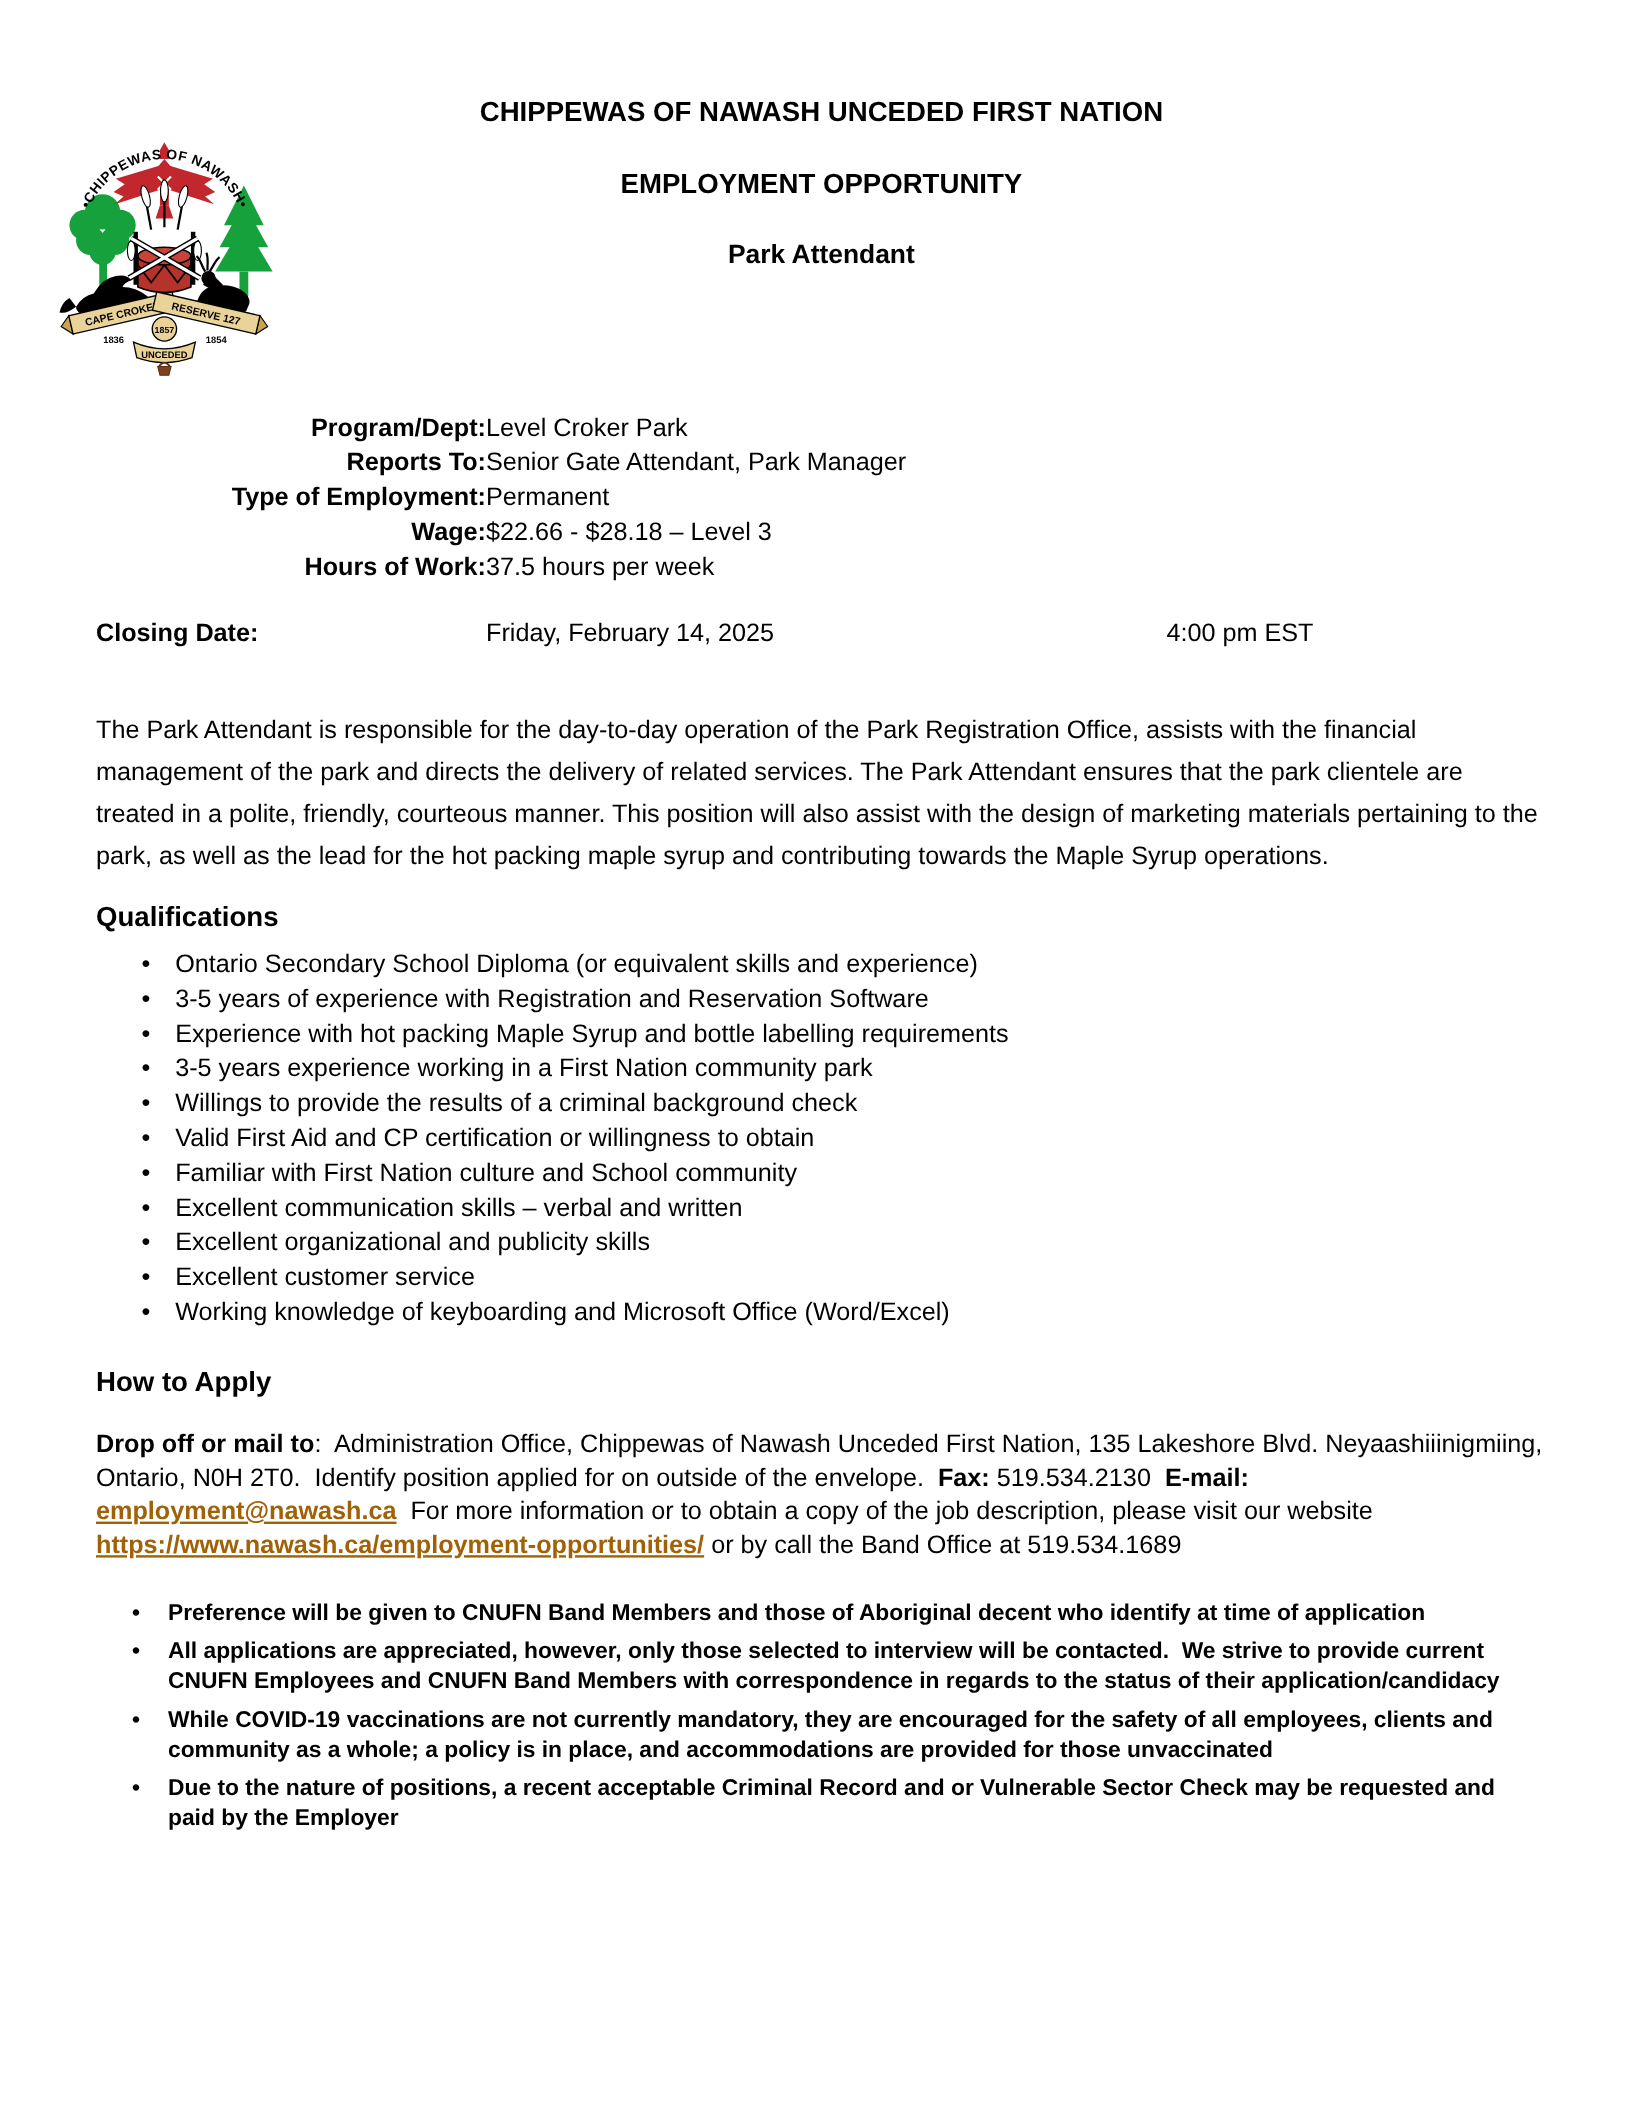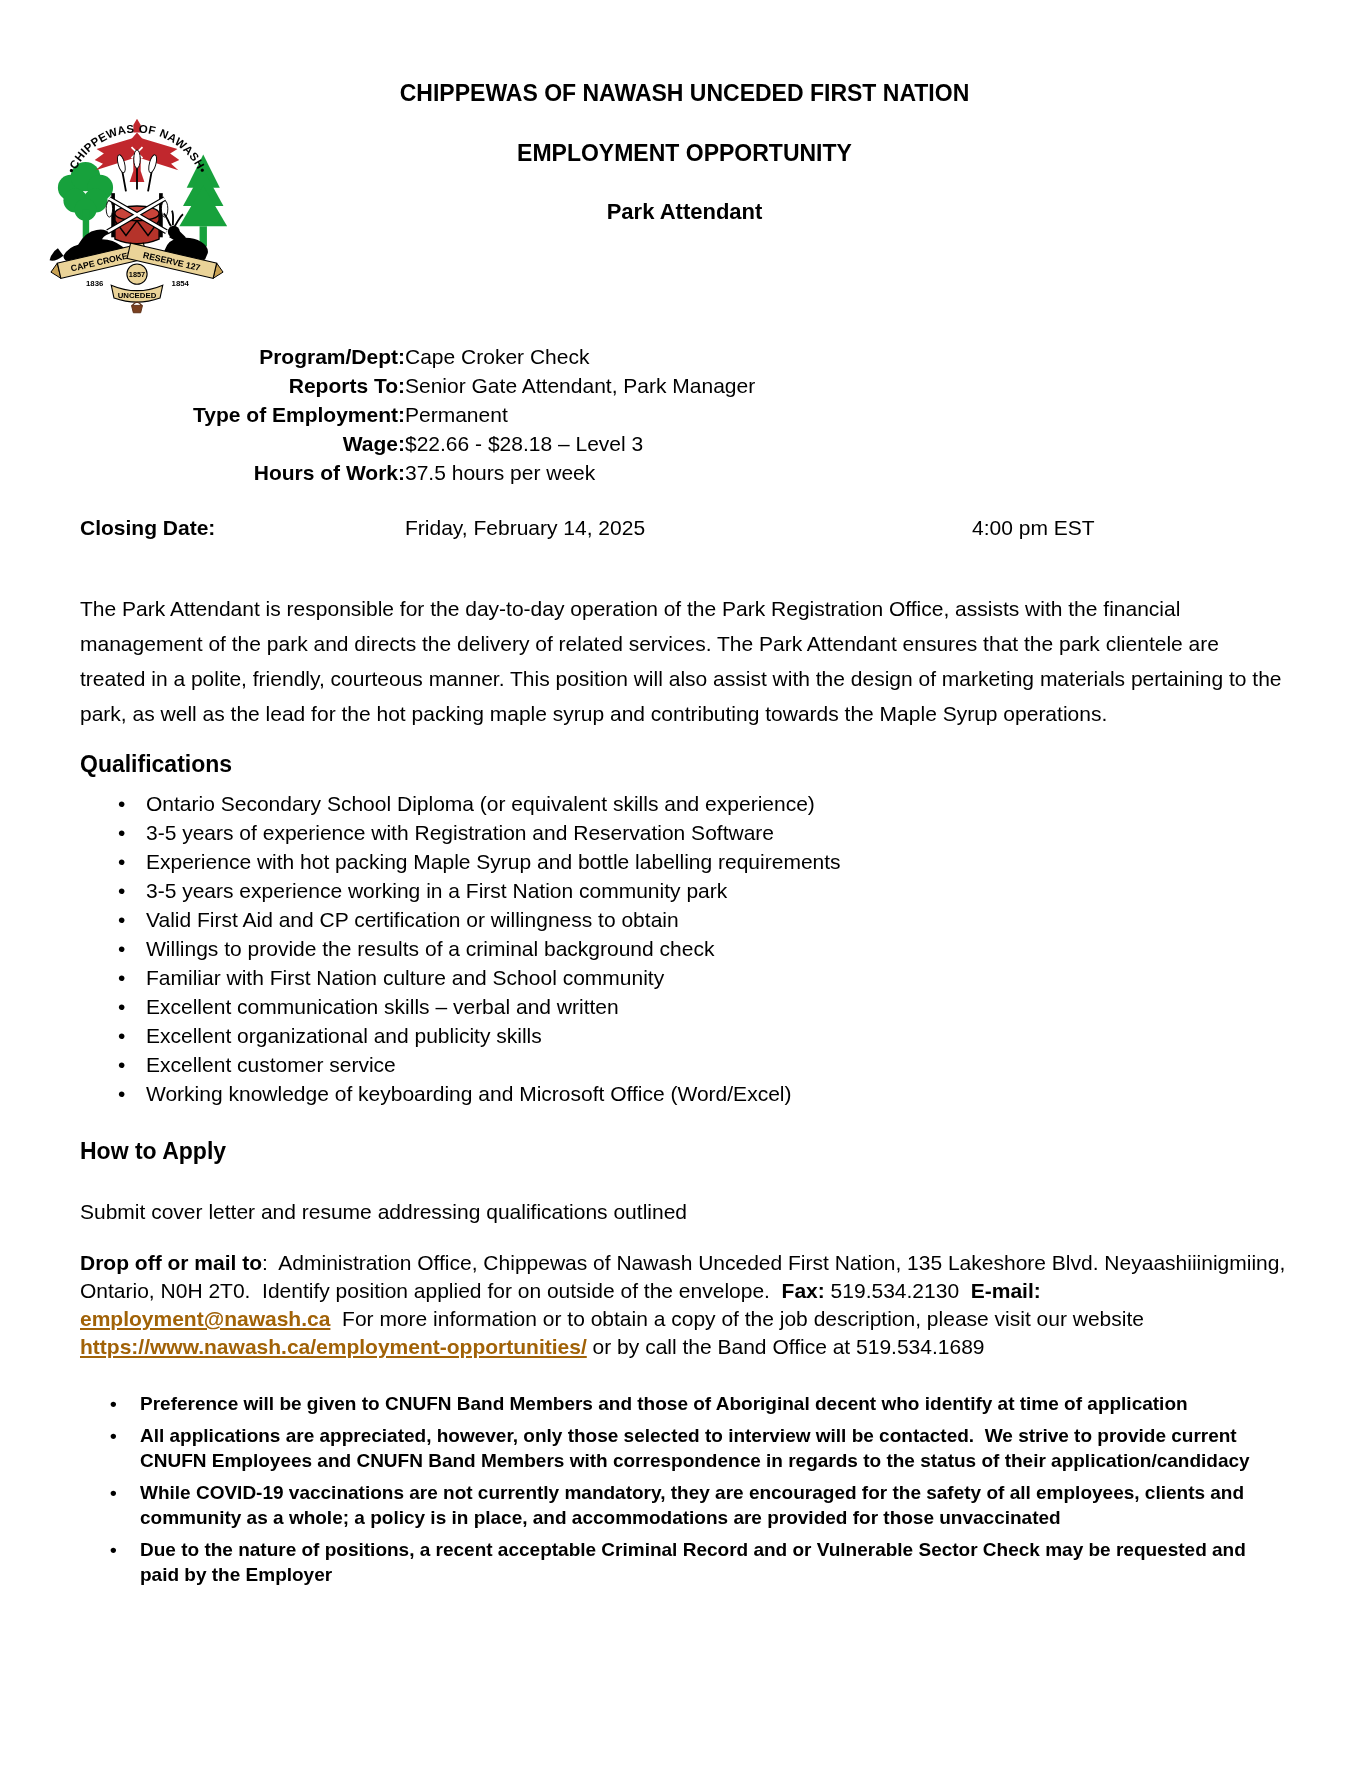--- a/index.html
+++ b/index.html
@@ -135,21 +135,21 @@
     </g>
     <g>
       <path d="M94,220 h12 l-2,8 h-8 Z" fill="#7A4020" stroke="#5A2D14"></path>
       <path d="M95,220 q5,-7 10,0" fill="none" stroke="#5A2D14" stroke-width="1.5"></path>
     </g>
   </svg>
 
   <div class="details">
     <div class="drow">
         <span class="lbl">Program/Dept:</span>
-        <span class="val">Cape Croker Check</span>
+        <span class="val">Level Croker Park</span>
       </div>
     <div class="drow">
         <span class="lbl">Reports To:</span>
         <span class="val">Senior Gate Attendant, Park Manager</span>
       </div>
     <div class="drow">
         <span class="lbl">Type of Employment:</span>
         <span class="val">Permanent</span>
       </div>
     <div class="drow">
@@ -169,31 +169,30 @@
   </div>
 
   <p class="summary">The Park Attendant is responsible for the day-to-day operation of the Park Registration Office, assists with the financial management of the park and directs the delivery of related services. The Park Attendant ensures that the park clientele are treated in a polite, friendly, courteous manner. This position will also assist with the design of marketing materials pertaining to the park, as well as the lead for the hot packing maple syrup and contributing towards the Maple Syrup operations.</p>
 
   <h4 class="quals-head">Qualifications</h4>
   <ul class="quals">
     <li>Ontario Secondary School Diploma (or equivalent skills and experience)</li>
     <li>3-5 years of experience with Registration and Reservation Software</li>
     <li>Experience with hot packing Maple Syrup and bottle labelling requirements</li>
     <li>3-5 years experience working in a First Nation community park</li>
+    <li>Willings to provide the results of a criminal background check</li>
     <li>Valid First Aid and CP certification or willingness to obtain</li>
-    <li>Willings to provide the results of a criminal background check</li>
     <li>Familiar with First Nation culture and School community</li>
     <li>Excellent communication skills – verbal and written</li>
     <li>Excellent organizational and publicity skills</li>
     <li>Excellent customer service</li>
     <li>Working knowledge of keyboarding and Microsoft Office (Word/Excel)</li>
   </ul>
 
   <h4 class="apply-head">How to Apply</h4>
-  <p class="submit">Submit cover letter and resume addressing qualifications outlined</p>
 
   <p class="dropoff"><span class="b">Drop off or mail to</span><span>:  Administration Office, Chippewas of Nawash Unceded First Nation, 135 Lakeshore Blvd. Neyaashiiinigmiing, Ontario, N0H 2T0.  Identify position applied for on outside of the envelope.  </span><span class="b">Fax:</span><span> 519.534.2130  </span><span class="b">E-mail: </span><a class="link" href="#">employment@nawash.ca</a><span>  For more information or to obtain a copy of the job description, please visit our website </span><a class="link" href="#">https://www.nawash.ca/employment-opportunities/</a><span> or by call the Band Office at 519.534.1689</span></p>
 
   <ul class="footnotes">
     <li>Preference will be given to CNUFN Band Members and those of Aboriginal decent who identify at time of application</li>
     <li>All applications are appreciated, however, only those selected to interview will be contacted.  We strive to provide current CNUFN Employees and CNUFN Band Members with correspondence in regards to the status of their application/candidacy</li>
     <li>While COVID-19 vaccinations are not currently mandatory, they are encouraged for the safety of all employees, clients and community as a whole; a policy is in place, and accommodations are provided for those unvaccinated</li>
     <li>Due to the nature of positions, a recent acceptable Criminal Record and or Vulnerable Sector Check may be requested and paid by the Employer</li>
   </ul>
 

